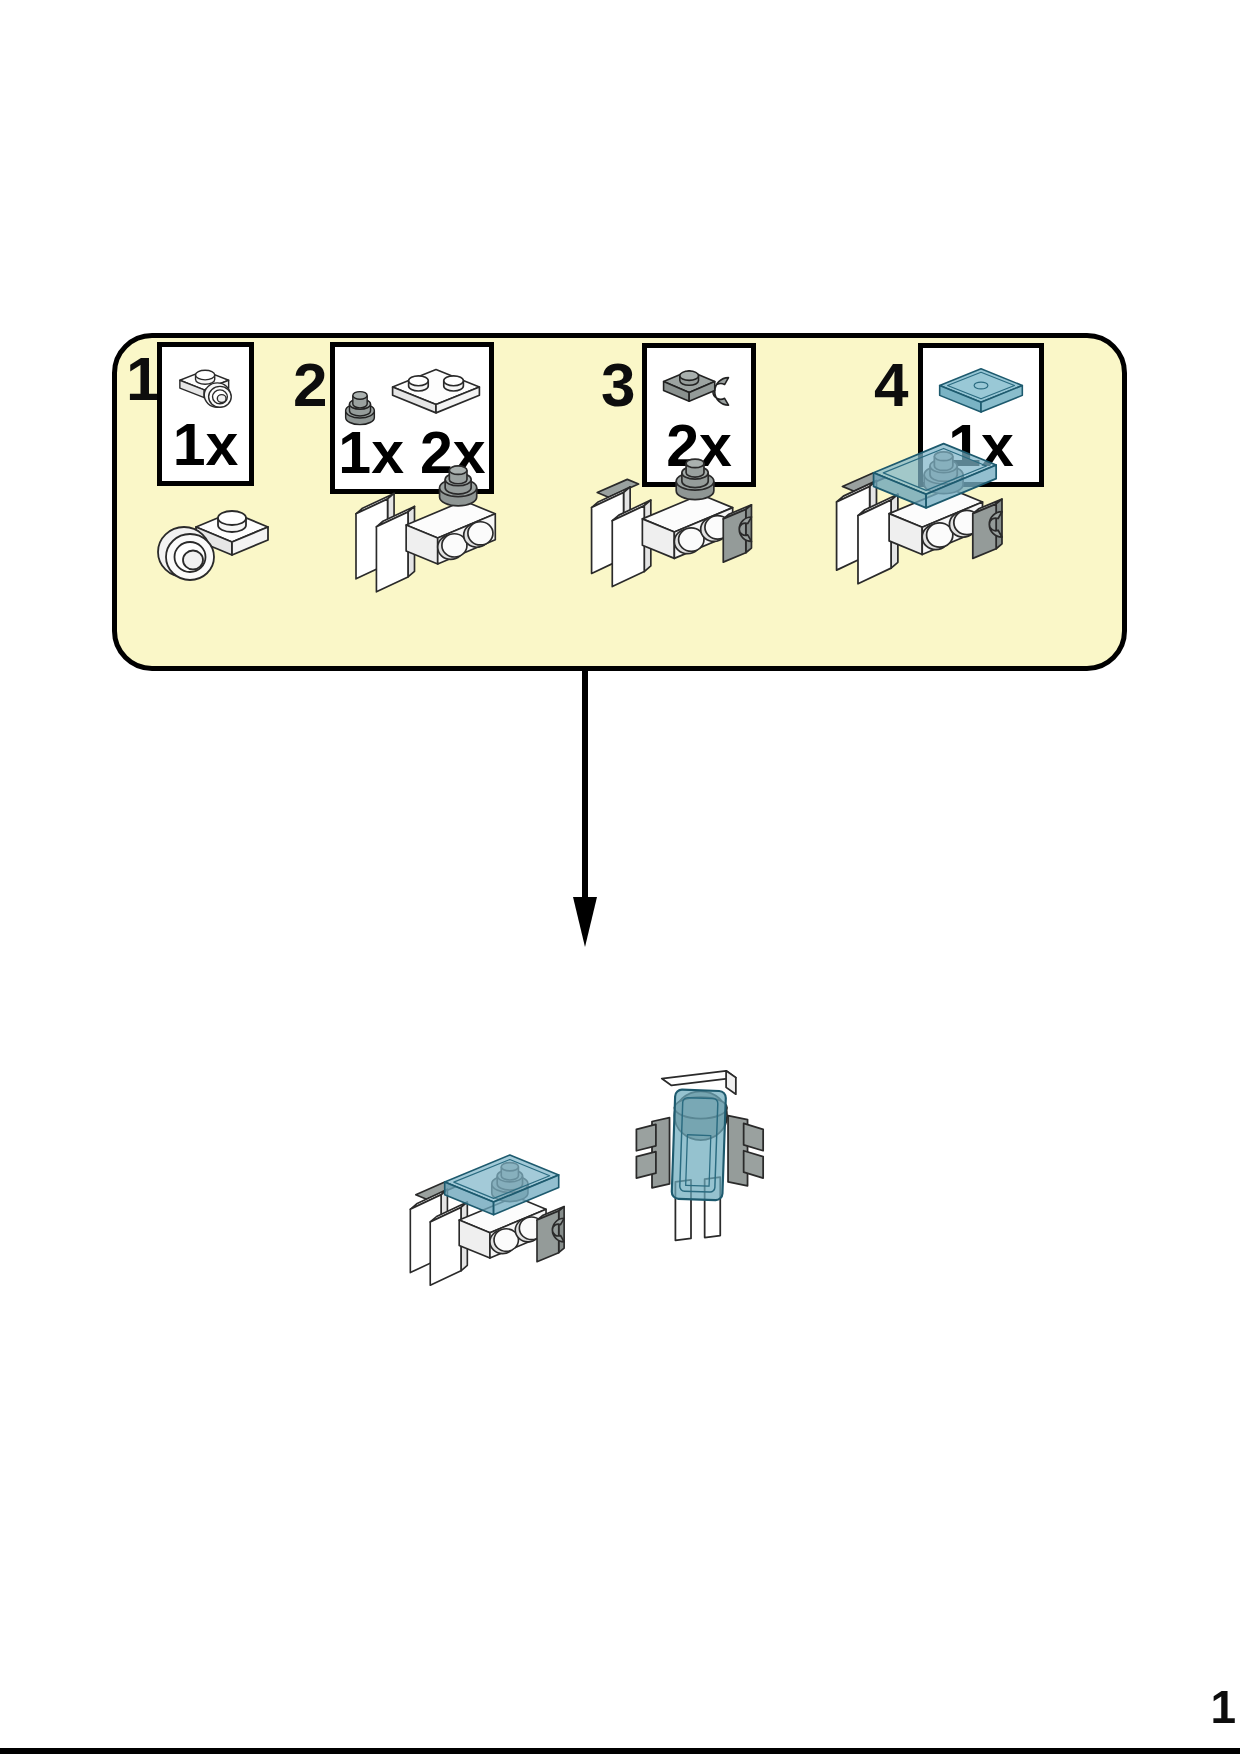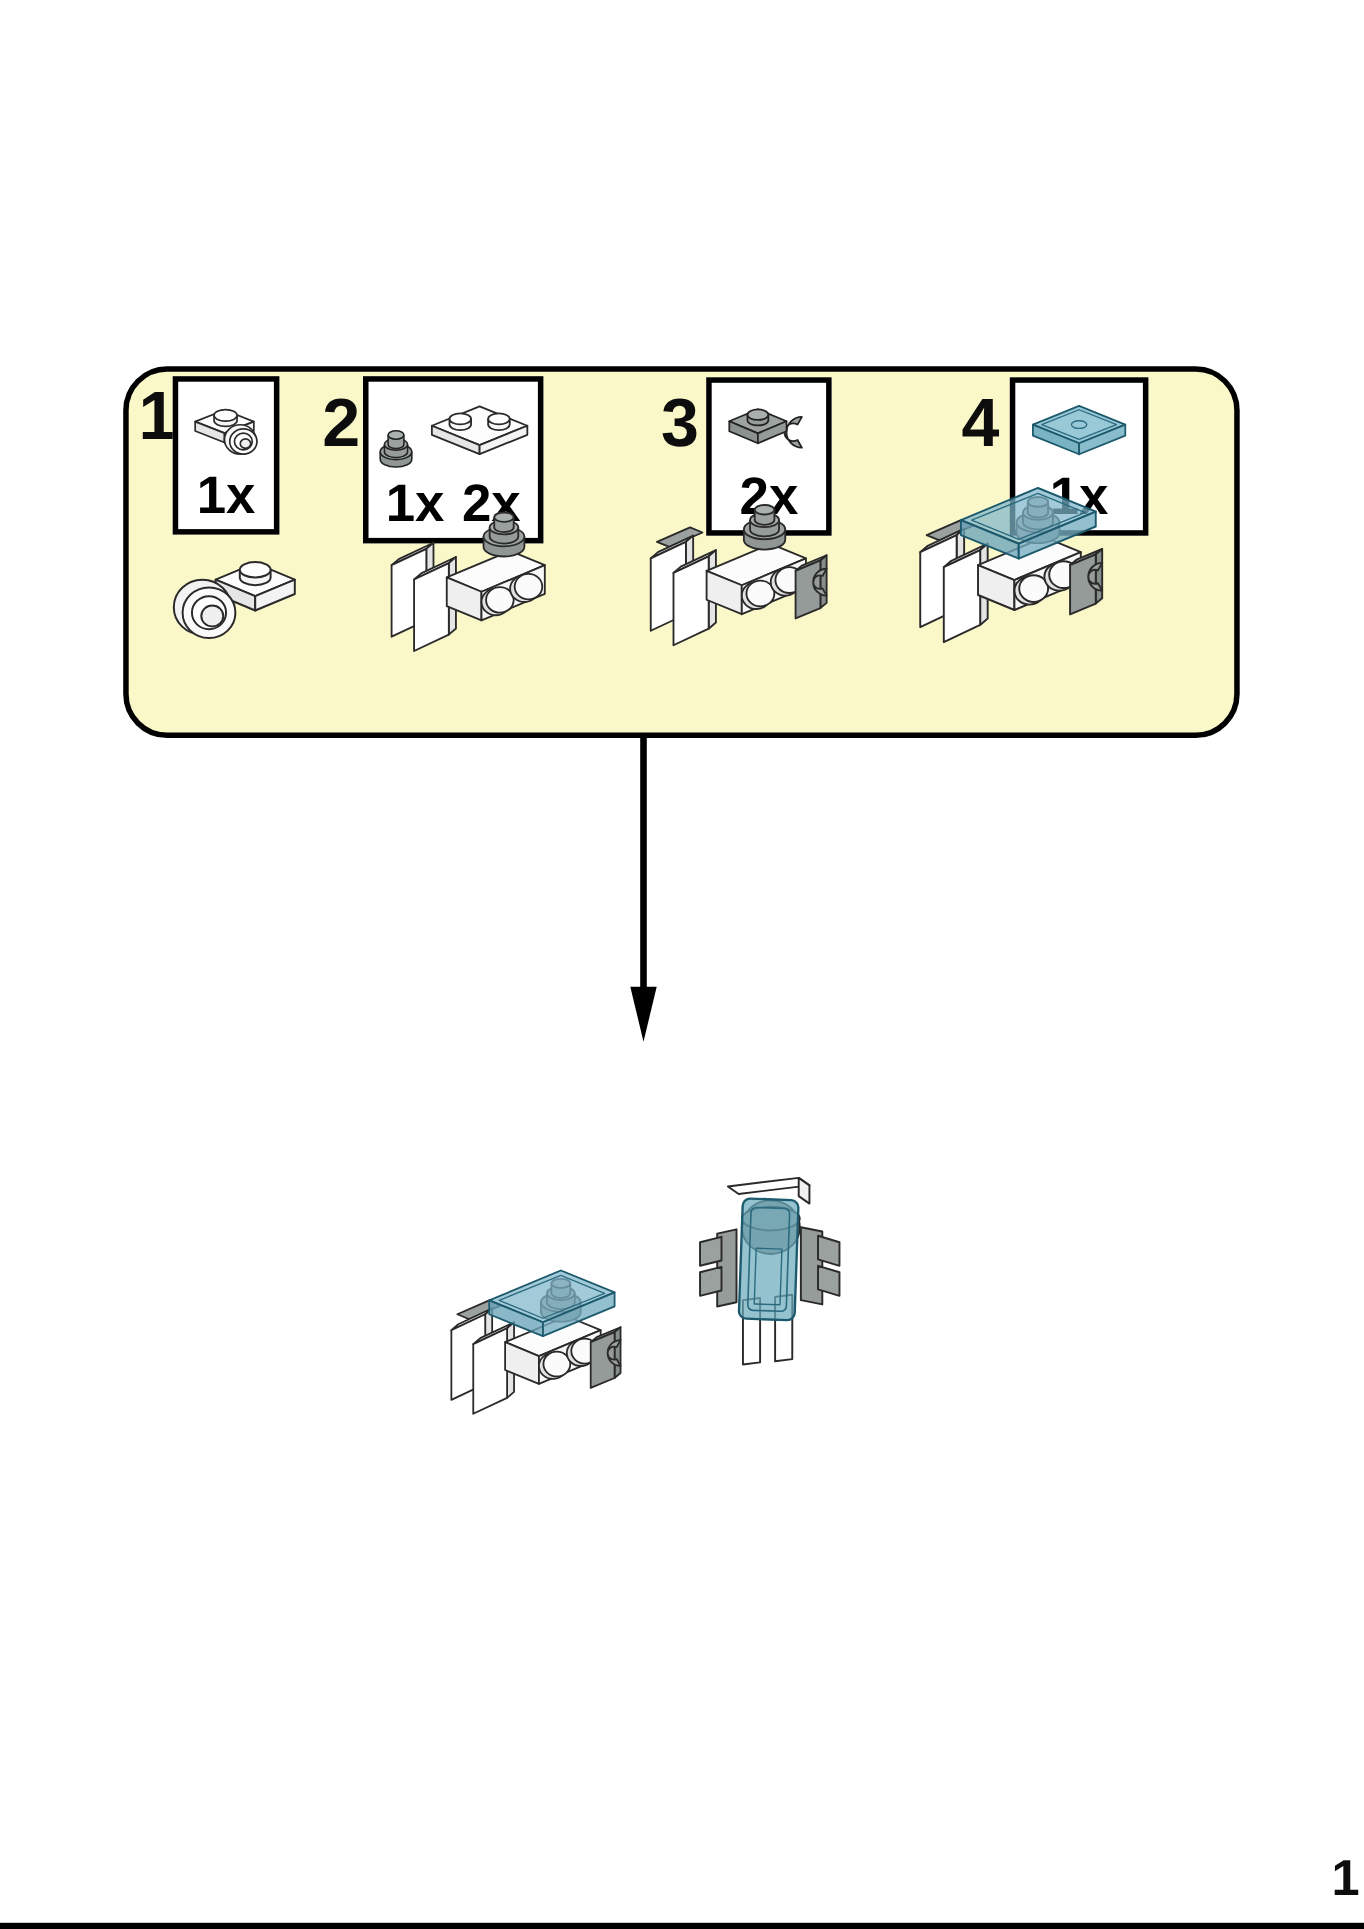--- a/index.html
+++ b/index.html
@@ -21,21 +21,21 @@
   .num-4{left:757px;top:16px;}
   .part-box{
     position:absolute;background:#fff;border:5px solid #000;box-sizing:border-box;
     display:flex;flex-direction:column;align-items:center;justify-content:space-between;
     padding:8px 4px 6px 4px;
   }
   .box-1{left:40px;top:4px;width:97px;height:144px;}
   .box-2{left:213px;top:4px;width:164px;height:152px;}
   .box-3{left:525px;top:5px;width:114px;height:144px;}
   .box-4{left:801px;top:5px;width:126px;height:144px;}
-  .count{font-size:48px;font-weight:bold;color:#000;line-height:1;}
+  .count{font-size:59px;font-weight:bold;color:#000;line-height:1;}
   .counts-row{display:flex;gap:16px;align-items:baseline;}
   .box2-parts{position:relative;width:152px;height:78px;}
   .box2-round{position:absolute;left:2px;top:26px;}
   .box2-plate{position:absolute;left:50px;top:0px;}
   .asm{position:absolute;}
   .asm-1{left:33px;top:142px;}
   .asm-2{left:213px;top:107px;}
   .asm-3{left:446px;top:100px;}
   .asm-4{left:691px;top:92px;}
   

